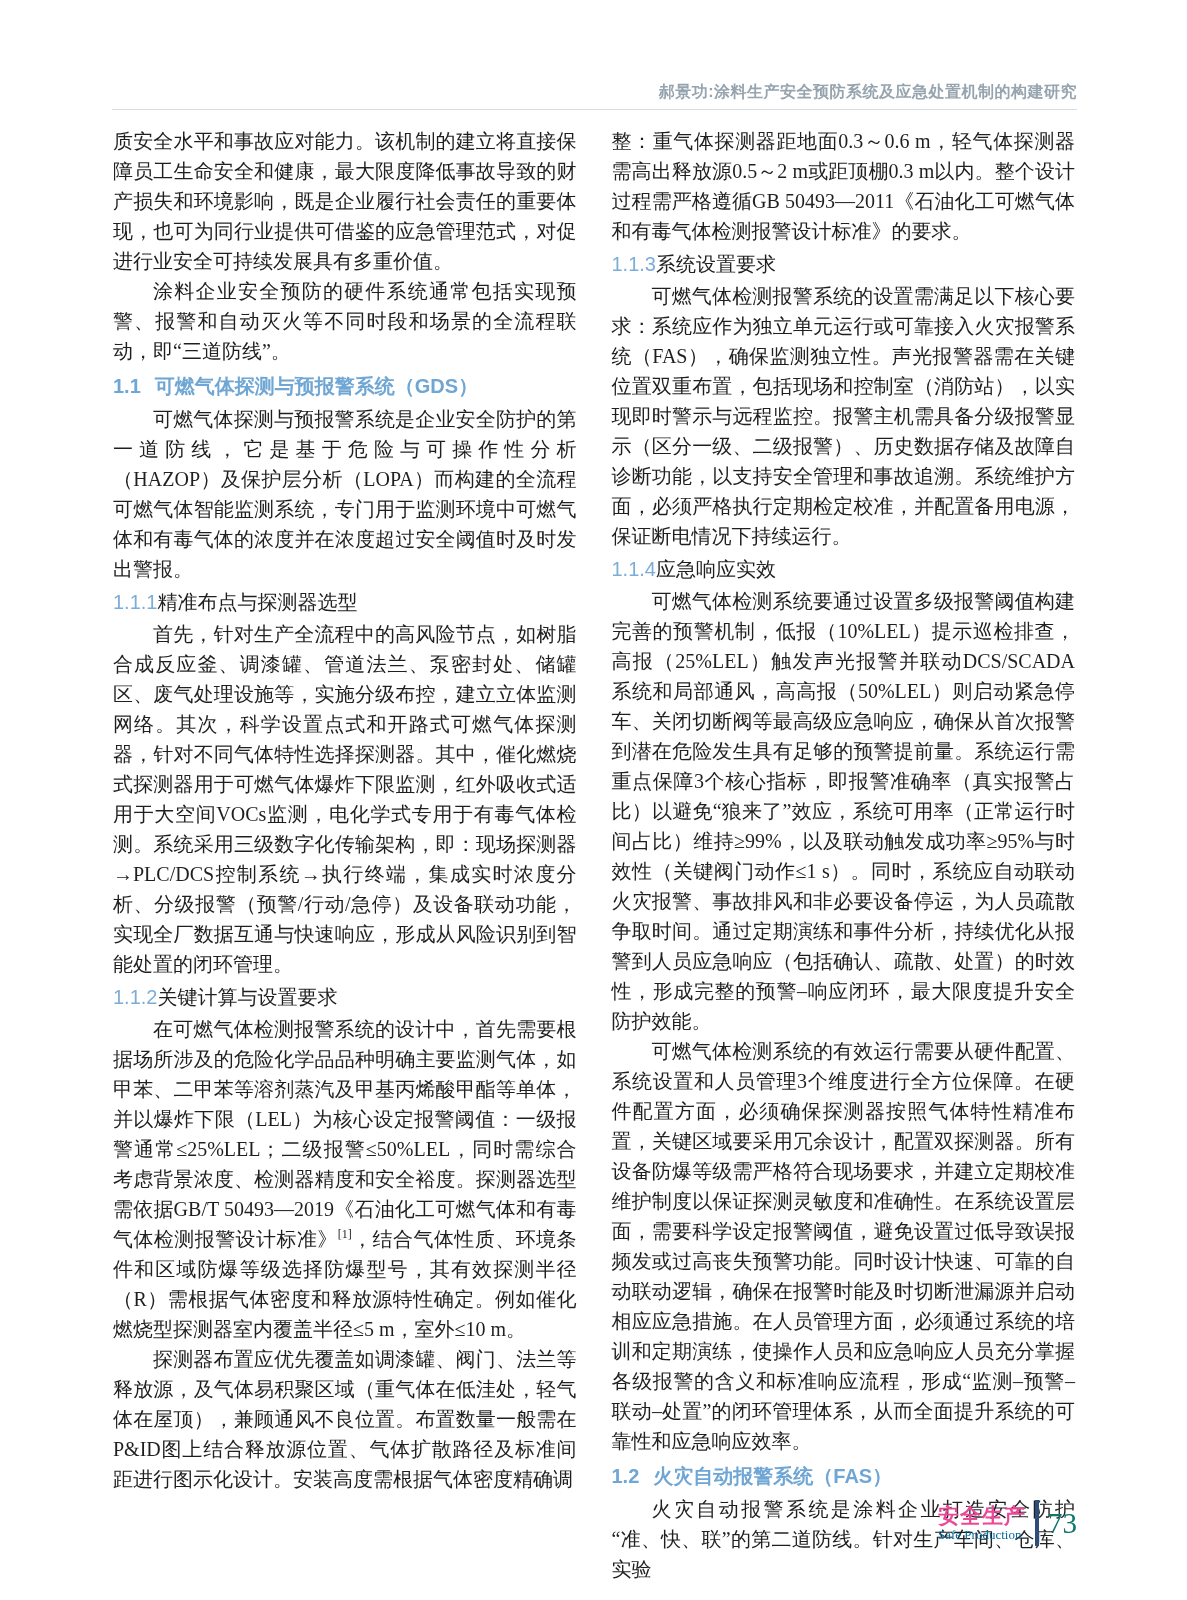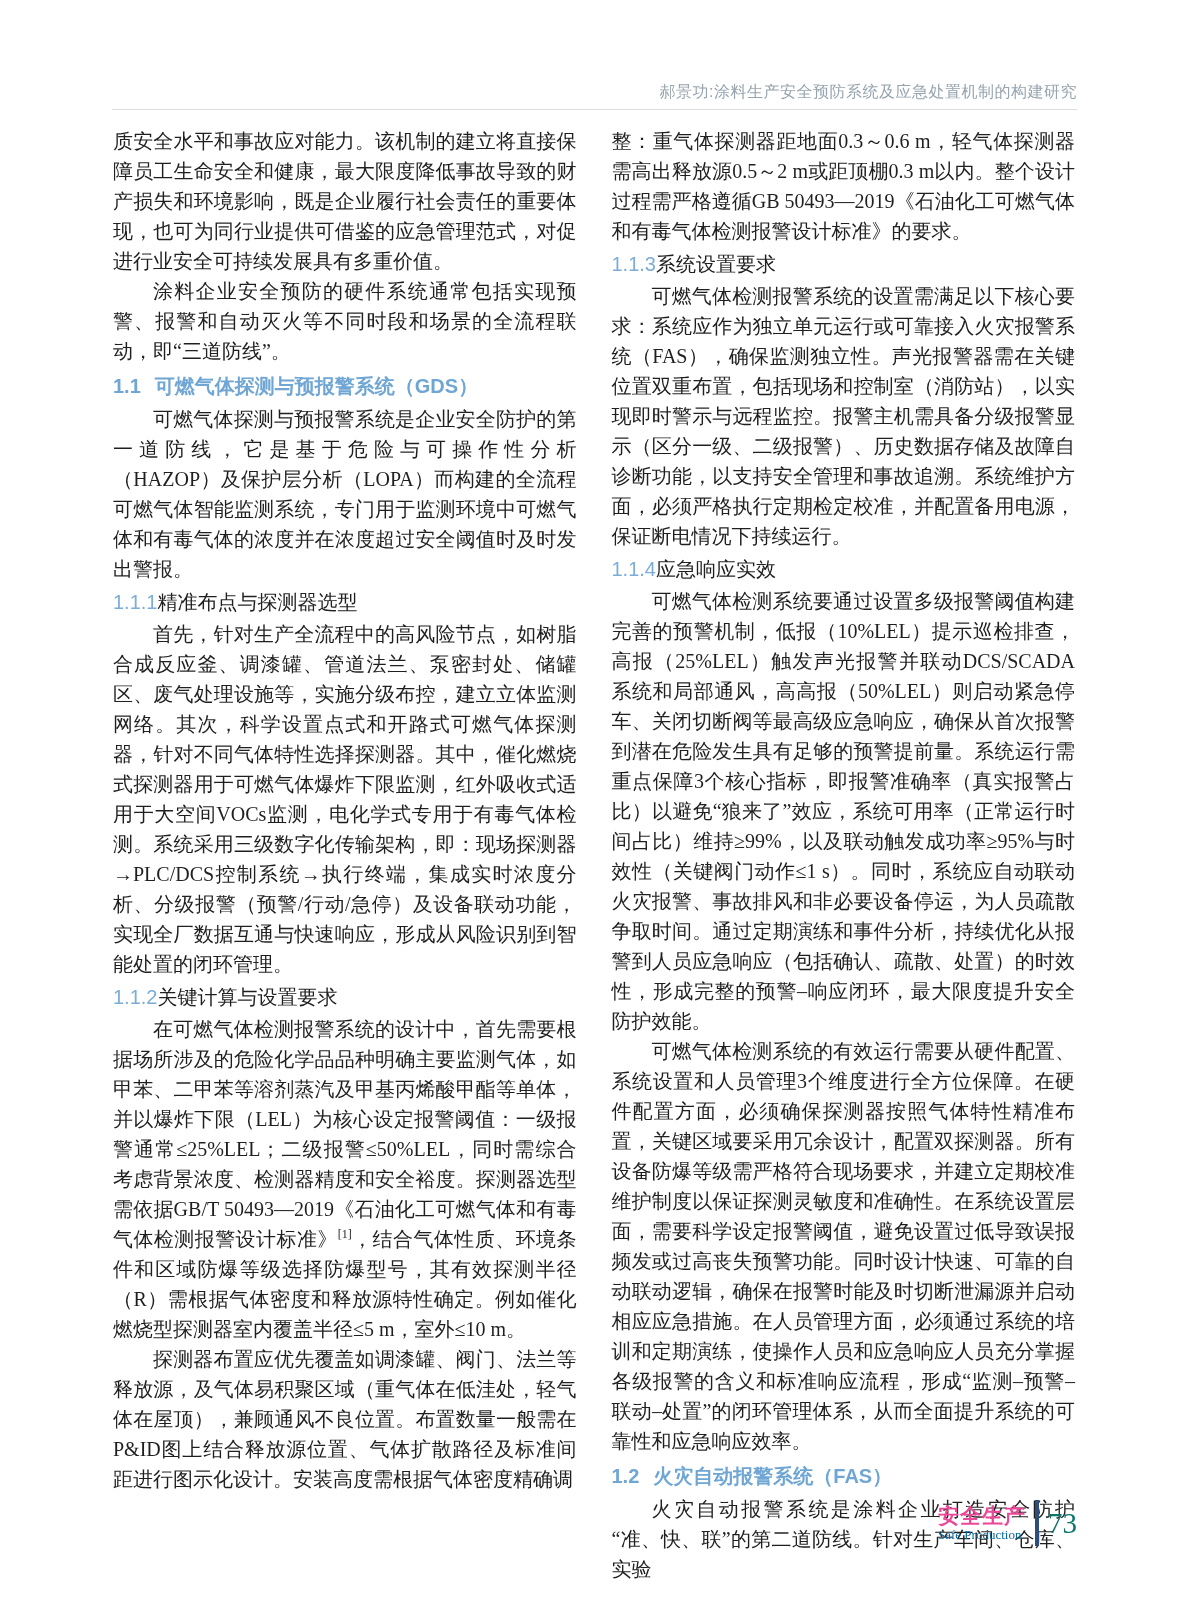--- a/index.html
+++ b/index.html
@@ -15,20 +15,21 @@
   }
   
   .running-header {
     position: absolute;
     top: 82px; left: 112px; right: 110px;
     text-align: right;
     font-family: "Liberation Sans", "DejaVu Sans", sans-serif;
     font-size: 16px;
     color: #96a4af;
     letter-spacing: 0.5px;
+    font-weight: bold;
   }
   .header-rule {
     position: absolute;
     top: 109px; left: 112px; right: 110px;
     height: 1px;
     background: #d9dee2;
   }
   
   .columns {
     position: absolute;
@@ -142,21 +143,21 @@
       <p>首先，针对生产全流程中的高风险节点，如树脂合成反应釜、调漆罐、管道法兰、泵密封处、储罐区、废气处理设施等，实施分级布控，建立立体监测网络。其次，科学设置点式和开路式可燃气体探测器，针对不同气体特性选择探测器。其中，催化燃烧式探测器用于可燃气体爆炸下限监测，红外吸收式适用于大空间VOCs监测，电化学式专用于有毒气体检测。系统采用三级数字化传输架构，即：现场探测器→PLC/DCS控制系统→执行终端，集成实时浓度分析、分级报警（预警/行动/急停）及设备联动功能，实现全厂数据互通与快速响应，形成从风险识别到智能处置的闭环管理。</p>
 
       <div class="h-sec3">
         <span class="num">1.1.2</span><span>关键计算与设置要求</span>
       </div>
       <p><span>在可燃气体检测报警系统的设计中，首先需要根据场所涉及的危险化学品品种明确主要监测气体，如甲苯、二甲苯等溶剂蒸汽及甲基丙烯酸甲酯等单体，并以爆炸下限（LEL）为核心设定报警阈值：一级报警通常≤25%LEL；二级报警≤50%LEL，同时需综合考虑背景浓度、检测器精度和安全裕度。探测器选型需依据GB/T 50493—2019《石油化工可燃气体和有毒气体检测报警设计标准》</span><sup class="ref">[1]</sup><span>，结合气体性质、环境条件和区域防爆等级选择防爆型号，其有效探测半径（R）需根据气体密度和释放源特性确定。例如催化燃烧型探测器室内覆盖半径≤5 m，室外≤10 m。</span></p>
       <p>探测器布置应优先覆盖如调漆罐、阀门、法兰等释放源，及气体易积聚区域（重气体在低洼处，轻气体在屋顶），兼顾通风不良位置。布置数量一般需在P&amp;ID图上结合释放源位置、气体扩散路径及标准间距进行图示化设计。安装高度需根据气体密度精确调</p>
     </div>
 
     <div class="col">
-      <p class="no-indent">整：重气体探测器距地面0.3～0.6 m，轻气体探测器需高出释放源0.5～2 m或距顶棚0.3 m以内。整个设计过程需严格遵循GB 50493—2019《石油化工可燃气体和有毒气体检测报警设计标准》的要求。</p>
+      <p class="no-indent">整：重气体探测器距地面0.3～0.6 m，轻气体探测器需高出释放源0.5～2 m或距顶棚0.3 m以内。整个设计过程需严格遵循GB 50493—2011《石油化工可燃气体和有毒气体检测报警设计标准》的要求。</p>
 
       <div class="h-sec3">
         <span class="num">1.1.3</span><span>系统设置要求</span>
       </div>
       <p>可燃气体检测报警系统的设置需满足以下核心要求：系统应作为独立单元运行或可靠接入火灾报警系统（FAS），确保监测独立性。声光报警器需在关键位置双重布置，包括现场和控制室（消防站），以实现即时警示与远程监控。报警主机需具备分级报警显示（区分一级、二级报警）、历史数据存储及故障自诊断功能，以支持安全管理和事故追溯。系统维护方面，必须严格执行定期检定校准，并配置备用电源，保证断电情况下持续运行。</p>
 
       <div class="h-sec3">
         <span class="num">1.1.4</span><span>应急响应实效</span>
       </div>
       <p>可燃气体检测系统要通过设置多级报警阈值构建完善的预警机制，低报（10%LEL）提示巡检排查，高报（25%LEL）触发声光报警并联动DCS/SCADA系统和局部通风，高高报（50%LEL）则启动紧急停车、关闭切断阀等最高级应急响应，确保从首次报警到潜在危险发生具有足够的预警提前量。系统运行需重点保障3个核心指标，即报警准确率（真实报警占比）以避免“狼来了”效应，系统可用率（正常运行时间占比）维持≥99%，以及联动触发成功率≥95%与时效性（关键阀门动作≤1 s）。同时，系统应自动联动火灾报警、事故排风和非必要设备停运，为人员疏散争取时间。通过定期演练和事件分析，持续优化从报警到人员应急响应（包括确认、疏散、处置）的时效性，形成完整的预警–响应闭环，最大限度提升安全防护效能。</p>

